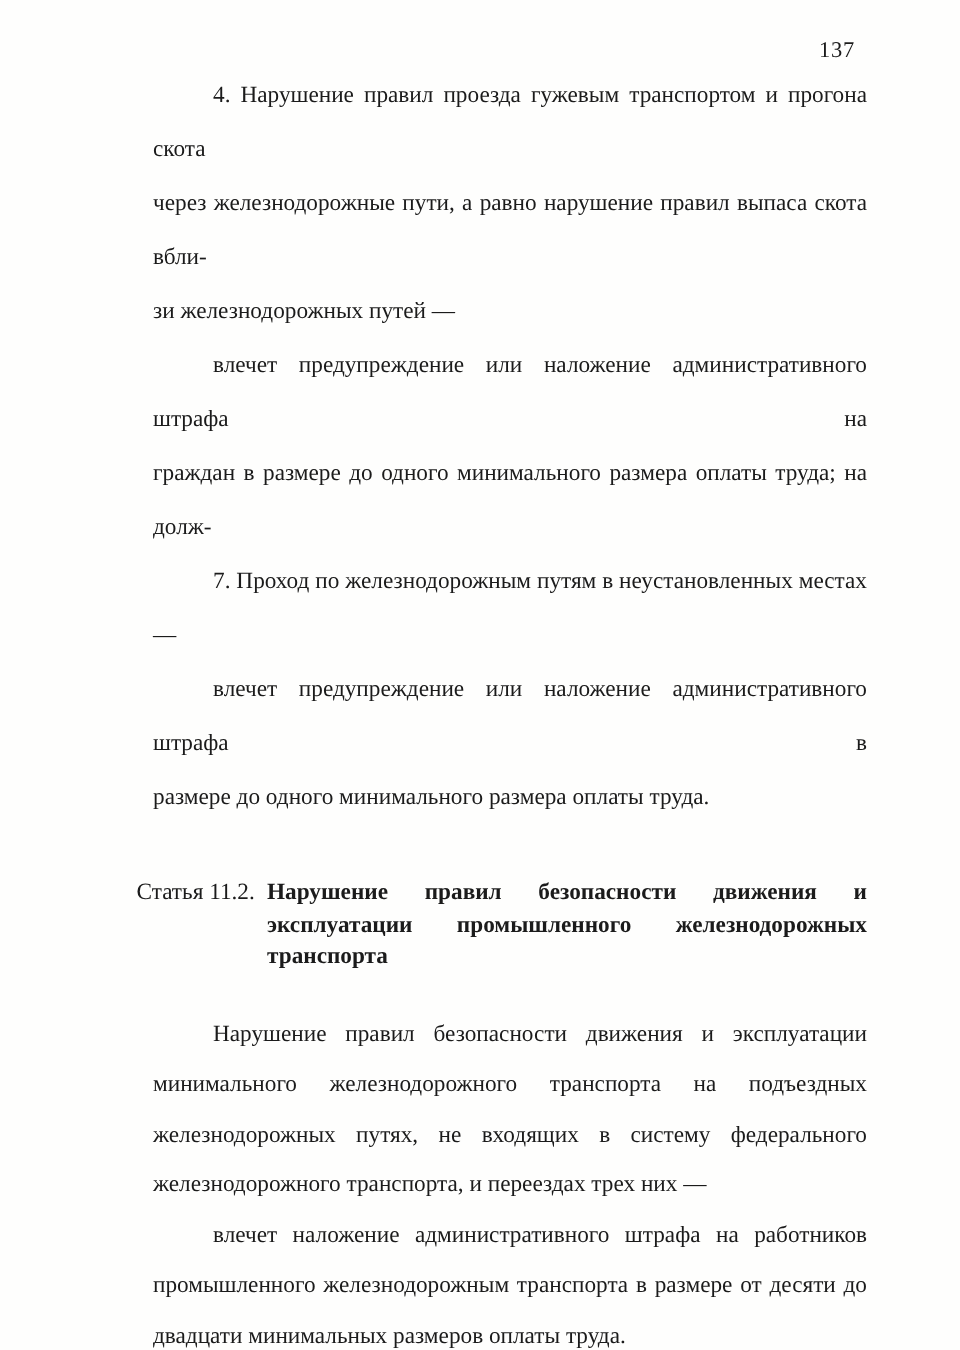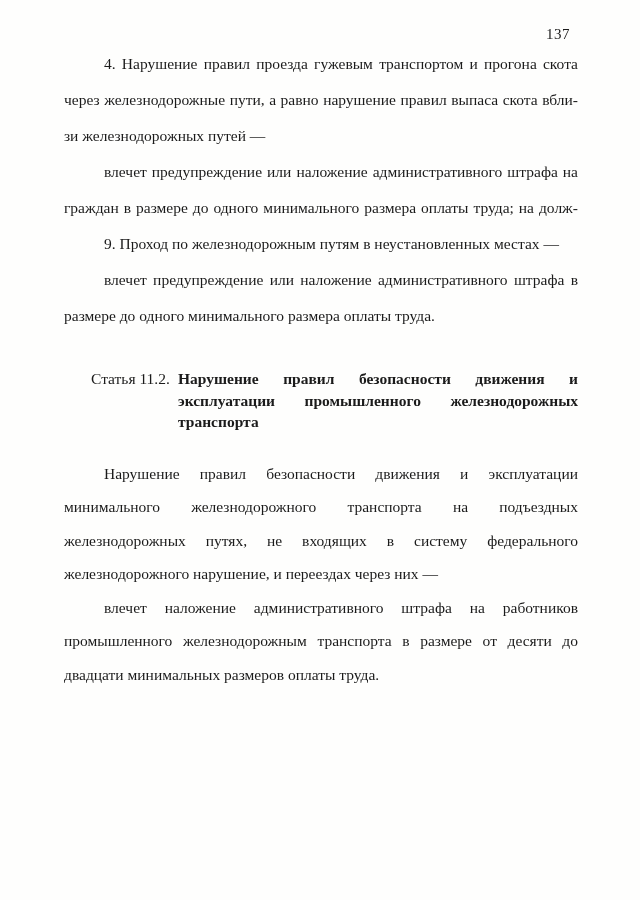--- a/index.html
+++ b/index.html
@@ -24,20 +24,21 @@
     letter-spacing: 0.5px;
   }
   .content {
     position: absolute;
     left: 64px;
     right: 62px;
     top: 46px;
   }
   .para {
     font-size: 15.5px;
+    margin-left: 38px;
   }
   .para.loose .line { line-height: 36px; }
   .para.tight .line { line-height: 33.5px; }
   .line {
     text-align: justify;
     text-align-last: justify;
     white-space: normal;
   }
   .line.indent { text-indent: 40px; }
   .line.last  { text-align-last: left; }
@@ -69,39 +70,39 @@
       <div class="para loose">
         <div class="line indent">4. Нарушение правил проезда гужевым транспортом и прогона скота</div>
         <div class="line">через железнодорожные пути, а равно нарушение правил выпаса скота вбли-</div>
         <div class="line last">зи железнодорожных путей —</div>
       </div>
       <div class="para loose">
         <div class="line indent">влечет предупреждение или наложение административного штрафа на</div>
         <div class="line">граждан в размере до одного минимального размера оплаты труда; на долж-</div>
       </div>
       <div class="para loose">
-        <div class="line indent last">9. Проход по железнодорожным путям в неустановленных местах —</div>
+        <div class="line indent last">7. Проход по железнодорожным путям в неустановленных местах —</div>
       </div>
       <div class="para loose">
         <div class="line indent">влечет предупреждение или наложение административного штрафа в</div>
         <div class="line last">размере до одного минимального размера оплаты труда.</div>
       </div>
       <div class="heading">
         <span class="heading-label">Статья 11.2.</span>
         <div class="heading-title">
           <div class="hline">Нарушение правил безопасности движения и</div>
           <div class="hline">эксплуатации промышленного железнодорожных</div>
           <div class="hline last">транспорта</div>
         </div>
       </div>
       <div class="para tight">
         <div class="line indent">Нарушение правил безопасности движения и эксплуатации</div>
         <div class="line">минимального железнодорожного транспорта на подъездных</div>
         <div class="line">железнодорожных путях, не входящих в систему федерального</div>
-        <div class="line last">железнодорожного нарушение, и переездах через них —</div>
+        <div class="line last">железнодорожного транспорта, и переездах трех них —</div>
       </div>
       <div class="para tight">
         <div class="line indent">влечет наложение административного штрафа на работников</div>
         <div class="line">промышленного железнодорожным транспорта в размере от десяти до</div>
         <div class="line last">двадцати минимальных размеров оплаты труда.</div>
       </div>
     </div>
 </div>
 
 </body></html>

